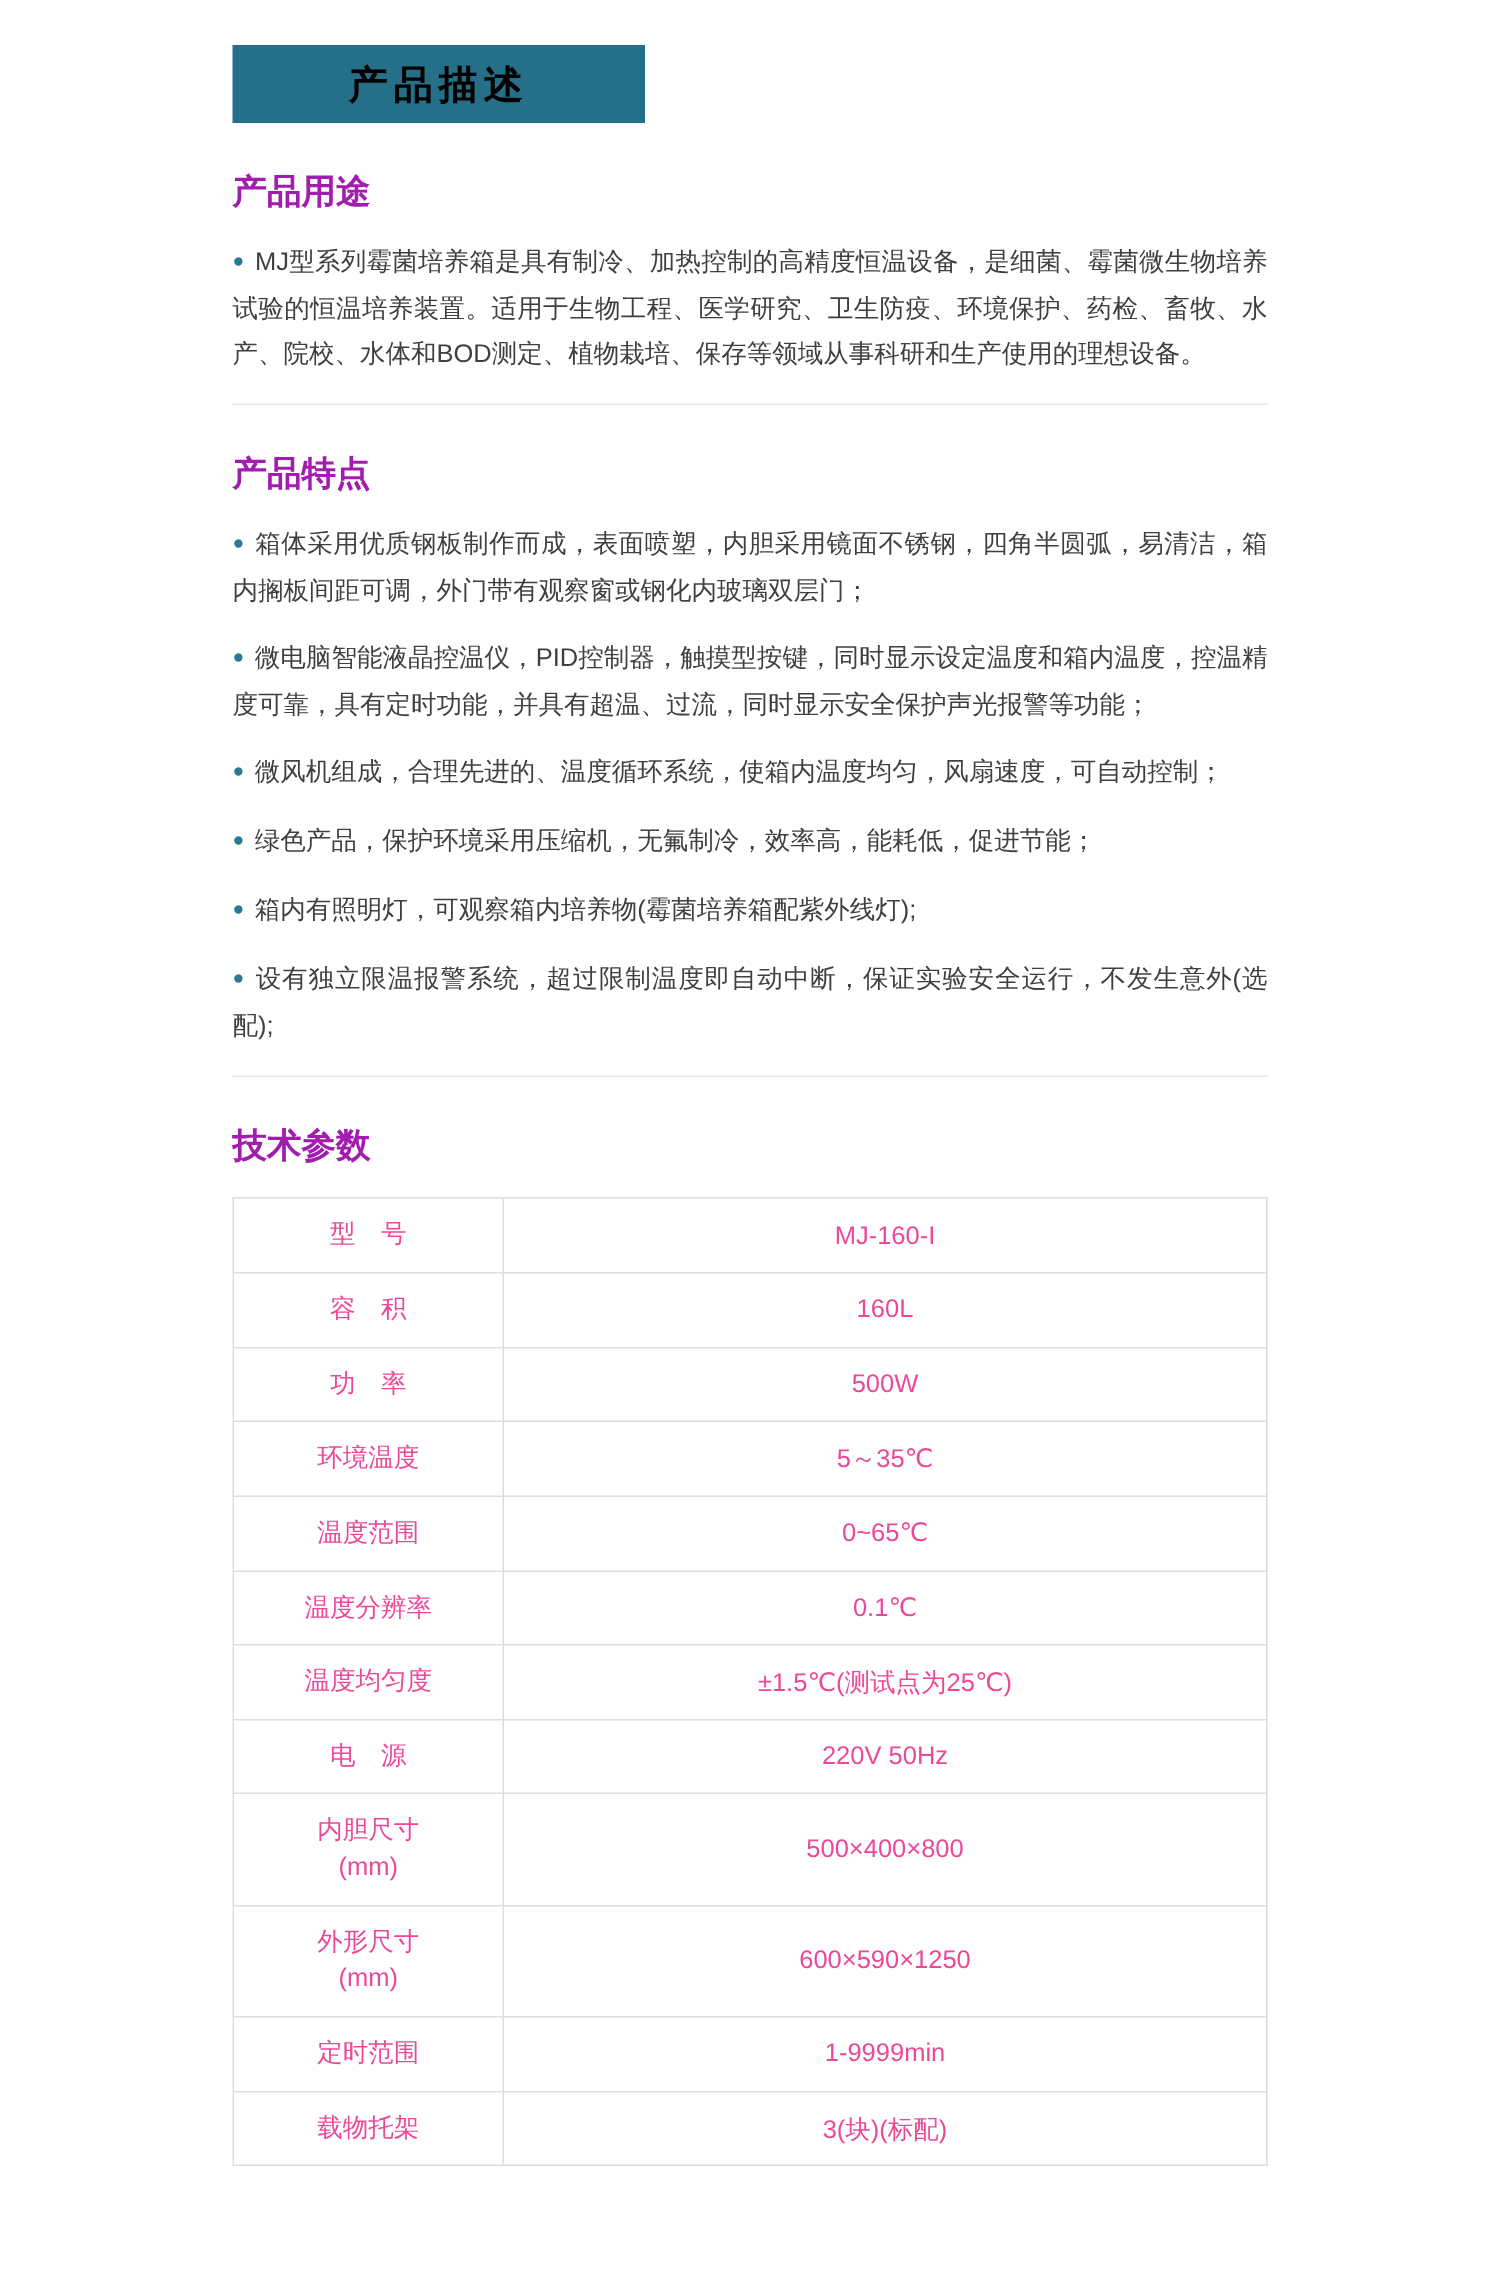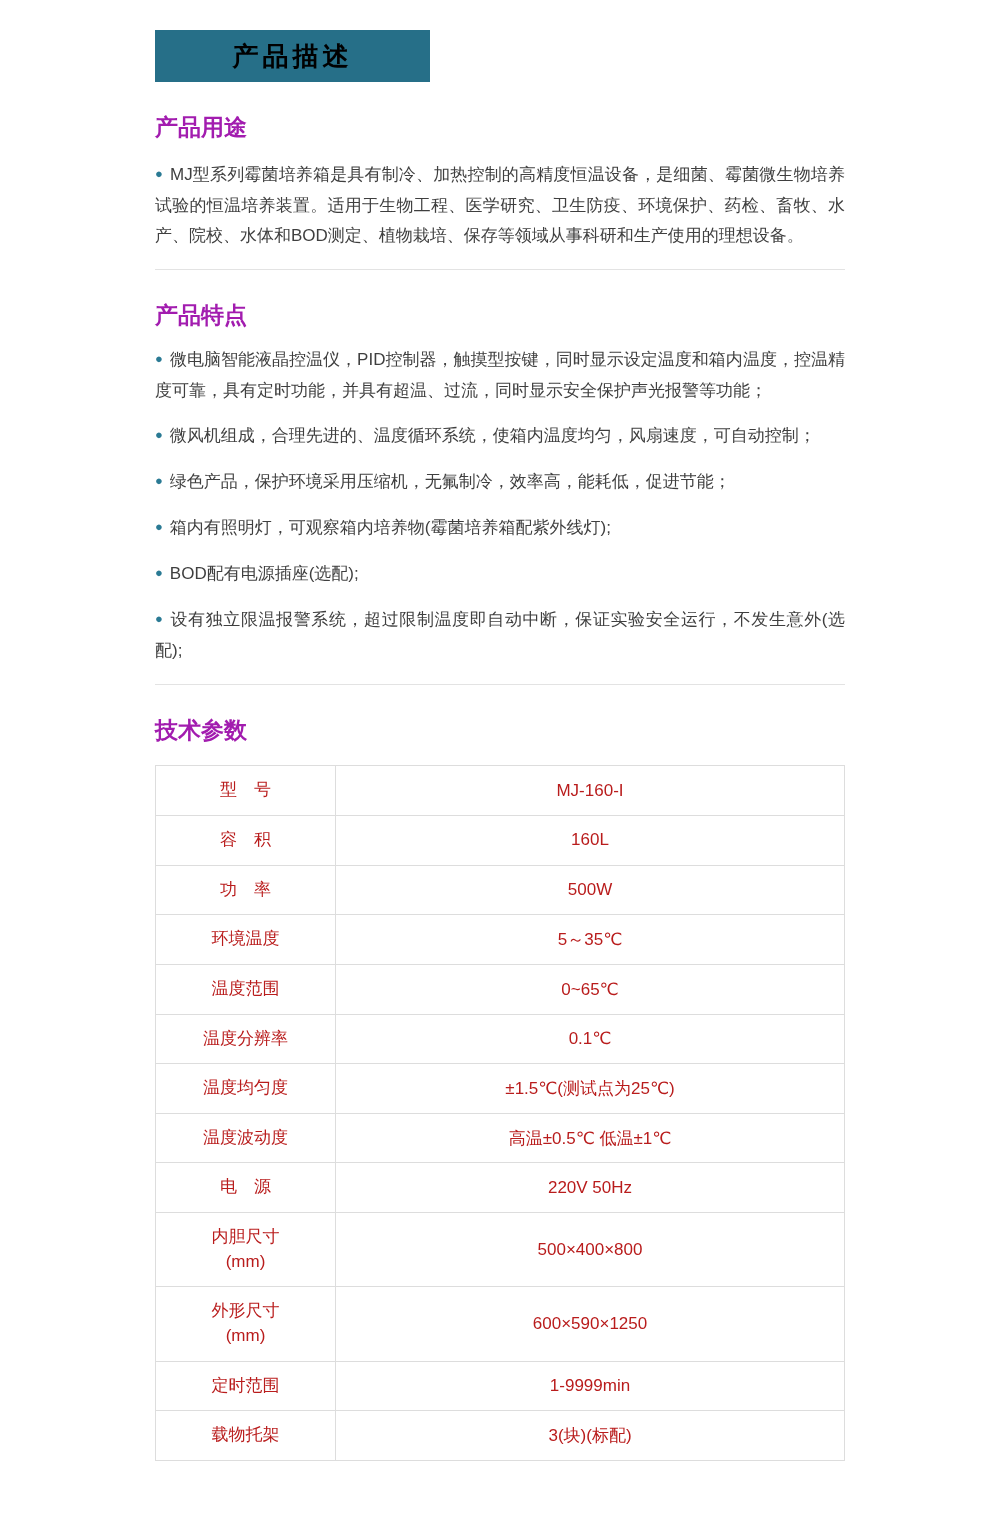--- a/index.html
+++ b/index.html
@@ -63,21 +63,21 @@
   }
   table.specs {
     margin-top: 20px;
     width: 690px;
     border-collapse: collapse;
     table-layout: fixed;
   }
   table.specs td {
     border: 1px solid #dddddd;
     font-size: 17px;
-    color: #b91c1c;
+    color: #ec4899;
     height: 40px;
     padding: 12px 0;
   }
   table.specs tr.row-first td { height: 50px; }
   table.specs tr.tall td { height: 60px; }
   td.label {
     width: 180px;
     text-align: center;
     line-height: 1.45;
   }
@@ -96,25 +96,25 @@
       <span>产品描述</span>
     </div>
 
     <h2 class="section-heading">产品用途</h2>
     <p class="para"><span class="dot">●</span><span>MJ型系列霉菌培养箱是具有制冷、加热控制的高精度恒温设备，是细菌、霉菌微生物培养试验的恒温培养装置。适用于生物工程、医学研究、卫生防疫、环境保护、药检、畜牧、水产、院校、水体和BOD测定、植物栽培、保存等领域从事科研和生产使用的理想设备。</span></p>
 
     <hr class="divider">
 
     <h2 class="section-heading gap-lg">产品特点</h2>
 
+    <p class="para feature first"><span class="dot">●</span><span>箱体采用优质钢板制作而成，表面喷塑，内胆采用镜面不锈钢，四角半圆弧，易清洁，箱内搁板间距可调，外门带有观察窗或钢化内玻璃双层门；</span></p>
     <p class="para feature"><span class="dot">●</span><span>微电脑智能液晶控温仪，PID控制器，触摸型按键，同时显示设定温度和箱内温度，控温精度可靠，具有定时功能，并具有超温、过流，同时显示安全保护声光报警等功能；</span></p>
     <p class="para feature"><span class="dot">●</span><span>微风机组成，合理先进的、温度循环系统，使箱内温度均匀，风扇速度，可自动控制；</span></p>
     <p class="para feature"><span class="dot">●</span><span>绿色产品，保护环境采用压缩机，无氟制冷，效率高，能耗低，促进节能；</span></p>
     <p class="para feature"><span class="dot">●</span><span>箱内有照明灯，可观察箱内培养物(霉菌培养箱配紫外线灯);</span></p>
-    <p class="para feature"><span class="dot">●</span><span>BOD配有电源插座(选配);</span></p>
     <p class="para feature"><span class="dot">●</span><span>设有独立限温报警系统，超过限制温度即自动中断，保证实验安全运行，不发生意外(选配);</span></p>
 
     <hr class="divider">
 
     <h2 class="section-heading gap-lg">技术参数</h2>
 
     <table class="specs">
       <tbody>
         <tr class="row-first">
           <td class="label">型　号</td>
@@ -138,24 +138,20 @@
         </tr>
         <tr>
           <td class="label">温度分辨率</td>
           <td class="value">0.1℃</td>
         </tr>
         <tr>
           <td class="label">温度均匀度</td>
           <td class="value">±1.5℃(测试点为25℃)</td>
         </tr>
         <tr>
-          <td class="label">温度波动度</td>
-          <td class="value">高温±0.5℃ 低温±1℃</td>
-        </tr>
-        <tr>
           <td class="label">电　源</td>
           <td class="value">220V 50Hz</td>
         </tr>
         <tr class="tall">
           <td class="label">
               <div>内胆尺寸</div>
               <div>(mm)</div>
             </td>
           <td class="value">500×400×800</td>
         </tr>

